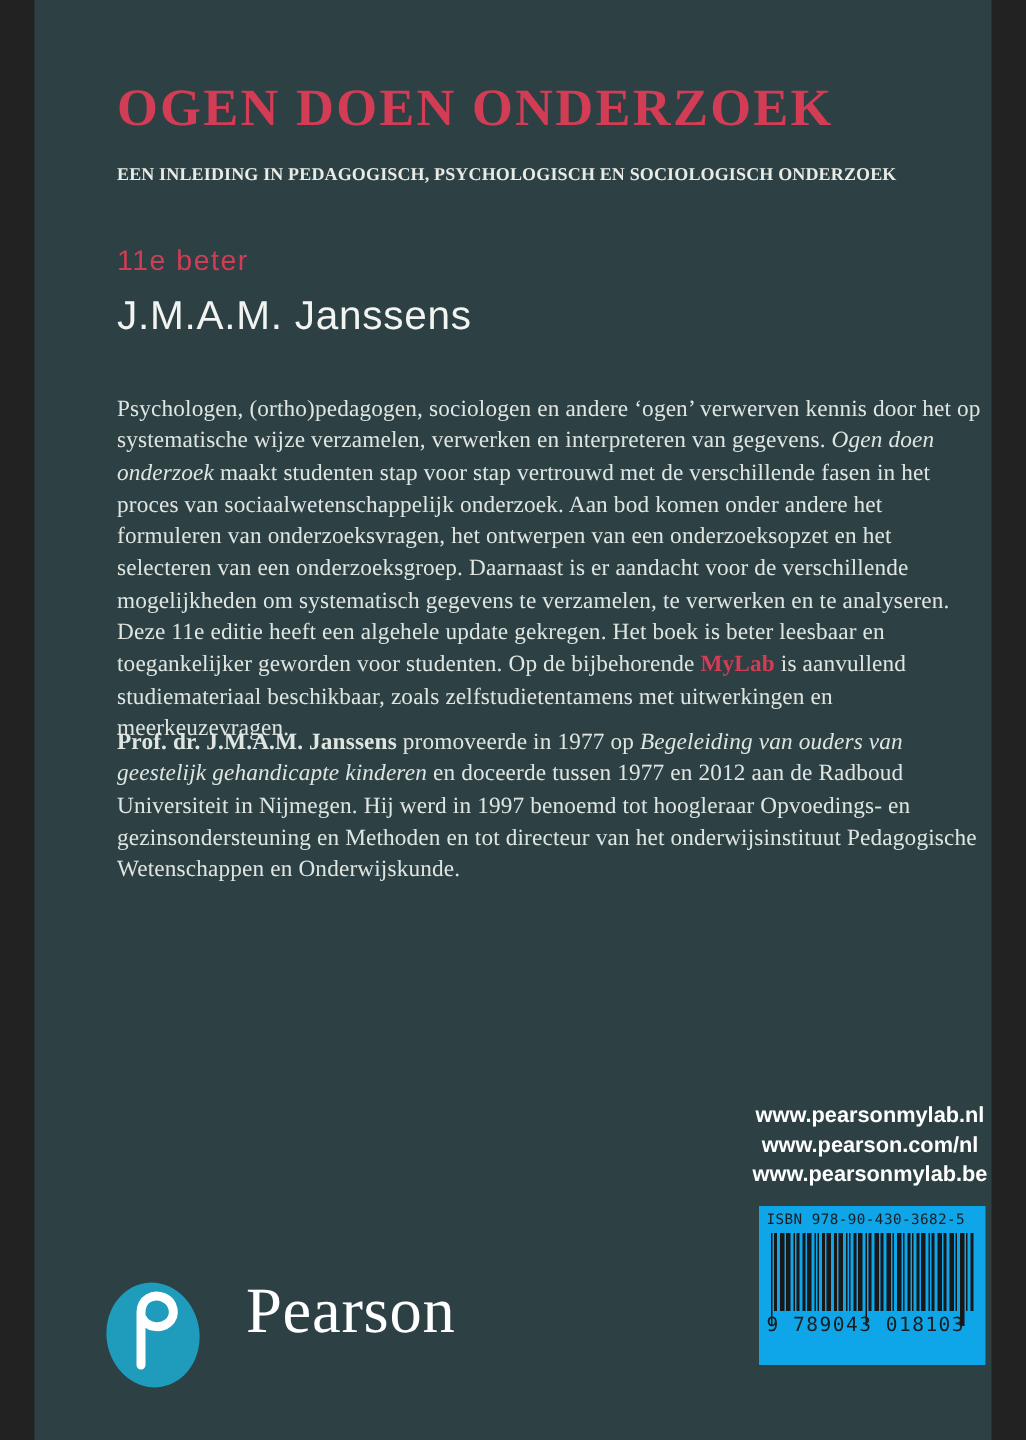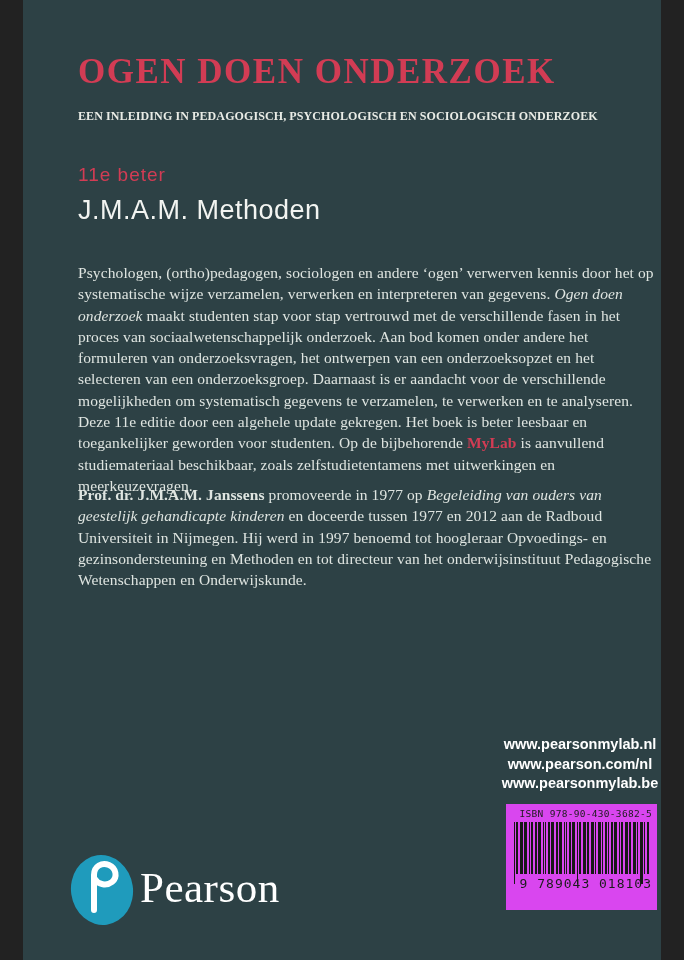--- a/index.html
+++ b/index.html
@@ -44,65 +44,65 @@
   .run-bold{font-weight:bold;}
   .run-bold-accent{font-weight:bold; color:var(--accent);}
   .links{
     position:absolute; left:478px; top:735px; width:158px;
     font-family:"Liberation Sans", sans-serif; font-weight:bold;
     font-size:14.5px; line-height:19.5px; color:#ffffff;
     text-align:center; white-space:nowrap;
   }
   .barcode{
     position:absolute; left:483px; top:804px; width:151px; height:106px;
-    background:#d946ef; box-sizing:border-box; padding:4px 5px 3px;
-    text-align:right; color:#1c1c1c;
+    background:#0ea5e9; box-sizing:border-box; padding:4px 5px 3px;
+    text-align:left; color:#1c1c1c;
   }
   .isbn{
     font-family:"DejaVu Sans Mono", monospace;
     font-size:9.5px; letter-spacing:0.3px; white-space:nowrap;
   }
   .bars{
     margin-top:3px; height:52px; display:flex; justify-content:center;
     align-items:flex-start; overflow:visible;
   }
   .bar{display:inline-block; height:52px; background:#181818; flex:0 0 auto;}
   .bar.tall{height:62px;}
   .ean{
     position:relative; margin-top:2px;
     font-family:"DejaVu Sans Mono", monospace;
     font-size:13px; letter-spacing:1px; white-space:nowrap;
   }
   .logo{
     position:absolute; left:46px; top:853px;
-    display:flex; align-items:center; gap:3px;
+    display:flex; align-items:flex-start; gap:27px;
   }
   .logo ellipse{fill:var(--teal);}
   .logo .p-stroke{stroke:#ffffff; stroke-width:6; fill:none; stroke-linecap:round;}
   .wordmark{
     font-family:"Liberation Serif", serif; font-weight:400;
     font-size:43px; color:#ffffff; letter-spacing:0.5px; line-height:1;
     padding-bottom:6px;
   }
 </style>
 </head>
 <body>
 
 <div class="cover">
 
   <h1 class="title">OGEN DOEN ONDERZOEK</h1>
 
   <h2 class="subtitle">EEN INLEIDING IN PEDAGOGISCH, PSYCHOLOGISCH EN SOCIOLOGISCH ONDERZOEK</h2>
 
   <div class="edition">11e beter</div>
 
-  <div class="author">J.M.A.M. Methoden</div>
+  <div class="author">J.M.A.M. Janssens</div>
 
   <p class="para para-1"><span class="run-normal">Psychologen, (ortho)pedagogen, sociologen en andere ‘ogen’ verwerven kennis door het op systematische wijze verzamelen, verwerken en interpreteren van gegevens. </span><span class="run-italic">Ogen doen onderzoek</span><span class="run-normal"> maakt studenten stap voor stap vertrouwd met de verschillende fasen in het proces van sociaalwetenschappelijk onderzoek. Aan bod komen onder andere het formuleren van onderzoeksvragen, het ontwerpen van een onderzoeksopzet en het selecteren van een onderzoeksgroep. Daarnaast is er aandacht voor de verschillende mogelijkheden om systematisch gegevens te verzamelen, te verwerken en te analyseren.</span></p>
-  <p class="para para-2"><span class="run-normal">Deze 11e editie door een algehele update gekregen. Het boek is beter leesbaar en toegankelijker geworden voor studenten. Op de bijbehorende </span><span class="run-bold-accent">MyLab</span><span class="run-normal"> is aanvullend studiemateriaal beschikbaar, zoals zelfstudietentamens met uitwerkingen en meerkeuzevragen.</span></p>
+  <p class="para para-2"><span class="run-normal">Deze 11e editie heeft een algehele update gekregen. Het boek is beter leesbaar en toegankelijker geworden voor studenten. Op de bijbehorende </span><span class="run-bold-accent">MyLab</span><span class="run-normal"> is aanvullend studiemateriaal beschikbaar, zoals zelfstudietentamens met uitwerkingen en meerkeuzevragen.</span></p>
   <p class="para para-3"><span class="run-bold">Prof. dr. J.M.A.M. Janssens</span><span class="run-normal"> promoveerde in 1977 op </span><span class="run-italic">Begeleiding van ouders van geestelijk gehandicapte kinderen</span><span class="run-normal"> en doceerde tussen 1977 en 2012 aan de Radboud Universiteit in Nijmegen. Hij werd in 1997 benoemd tot hoogleraar Opvoedings- en gezinsondersteuning en Methoden en tot directeur van het onderwijsinstituut Pedagogische Wetenschappen en Onderwijskunde.</span></p>
 
   <div class="links">
       <div>www.pearsonmylab.nl</div>
       <div>www.pearson.com/nl</div>
       <div>www.pearsonmylab.be</div>
     </div>
 
   <div class="barcode">
     <div class="isbn">ISBN 978-90-430-3682-5</div>

